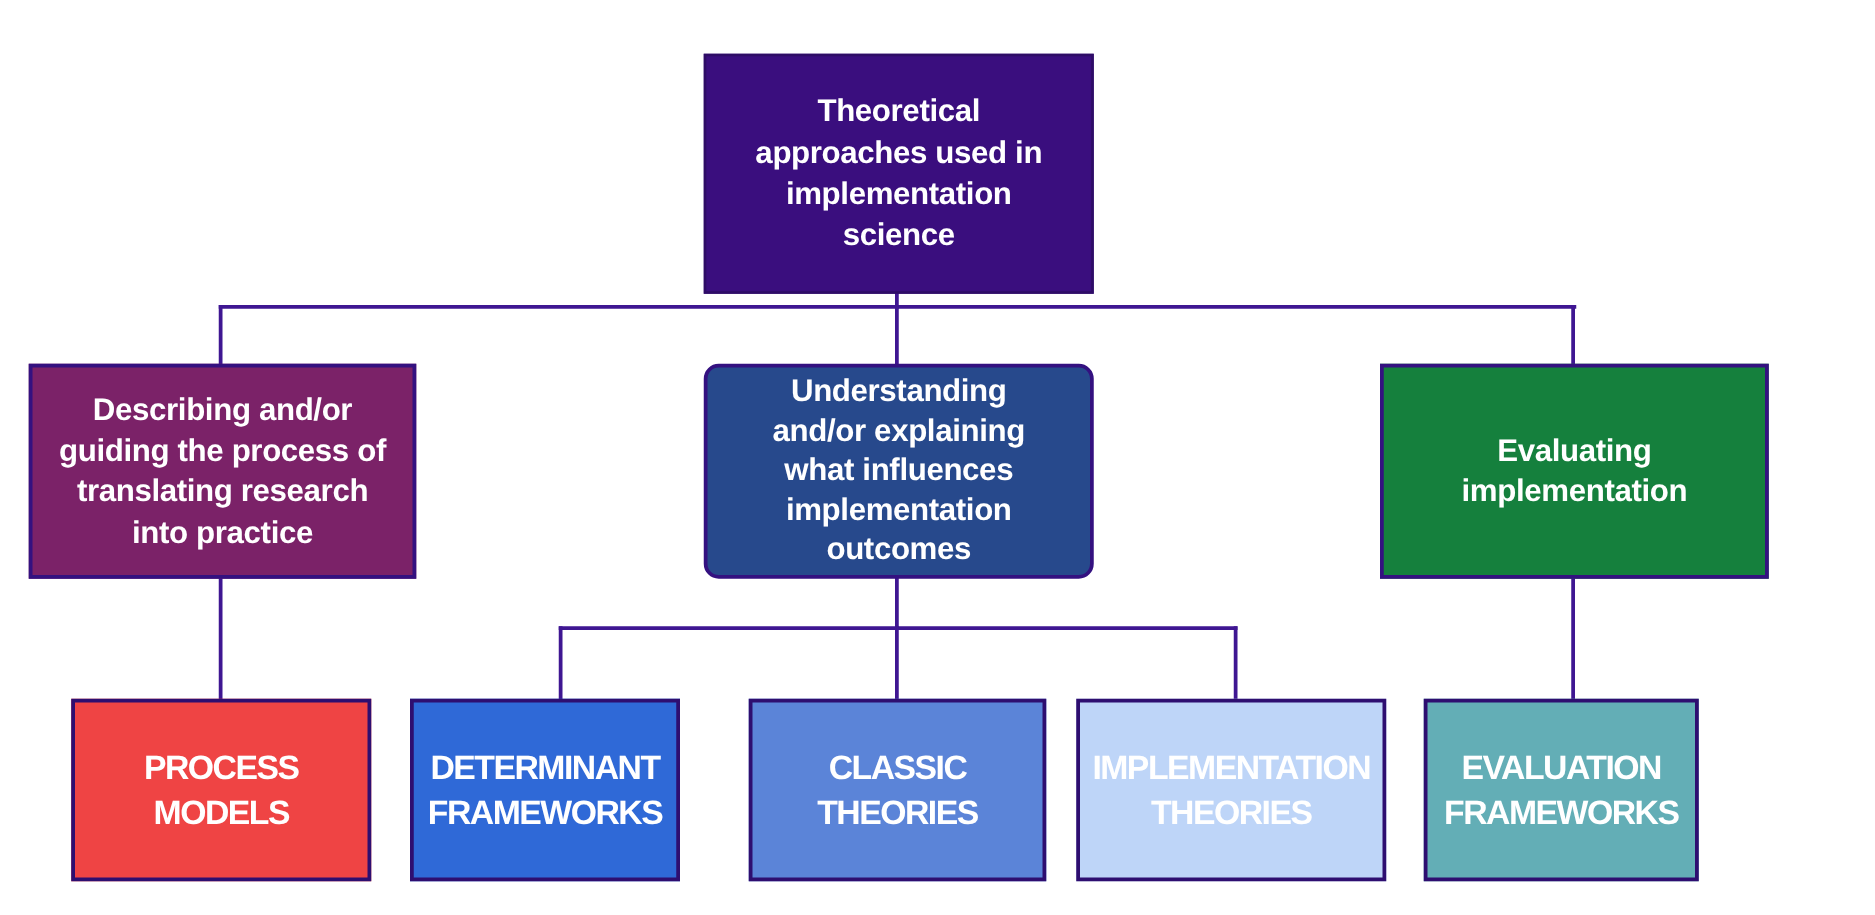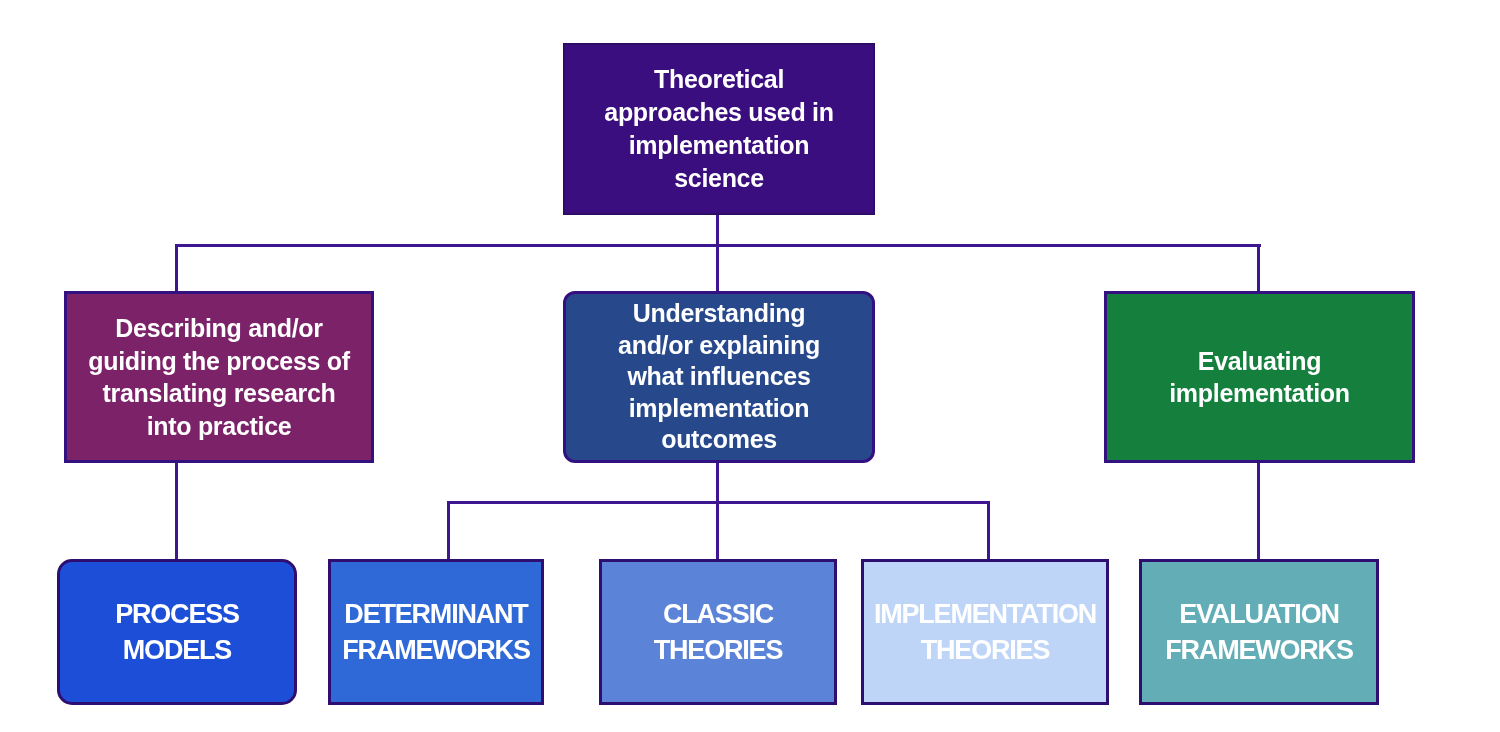--- a/index.html
+++ b/index.html
@@ -16,42 +16,42 @@
     box-sizing: border-box;
     display: flex;
     align-items: center;
     justify-content: center;
     text-align: center;
     color: #ffffff;
     font-weight: 700;
     white-space: pre-line;
   }
   .root-node {
-    left: 563px; top: 43px; width: 312px; height: 172px;
+    left: 563px; top: 43px; width: 312px; height: 192px;
     border: 2px solid #2e0c66;
     font-size: 25px; line-height: 1.32; letter-spacing: -0.3px;
   }
   .branch-node {
     top: 291px; height: 172px;
     border: 3px solid #341180;
     font-size: 25px; line-height: 1.3; letter-spacing: -0.3px;
   }
-  .branch-1 { left: 23px;   width: 310px; margin-left: 41px; }
+  .branch-1 { left: 23px;   width: 310px; }
   .branch-2 { left: 563px;  width: 312px; line-height: 1.26; }
   .branch-3 { left: 1104px; width: 311px; }
   .leaf-node {
     top: 559px; height: 146px;
     border: 3px solid #2e0e70;
     font-size: 27px; line-height: 1.35; letter-spacing: -1.2px;
   }
   .leaf-1 { left: 57px;   width: 240px; }
   .leaf-2 { left: 328px;  width: 216px; }
   .leaf-3 { left: 599px;  width: 238px; }
   .leaf-4 { left: 861px;  width: 248px; }
-  .leaf-5 { left: 1139px; width: 240px; }
+  .leaf-5 { left: 1139px; width: 220px; }
   .line { position: absolute; }
   .l1  { left: 716px;  top: 215px; width: 3px;    height: 32px; }
   .l2  { left: 175px;  top: 244px; width: 1086px; height: 3px;  }
   .l3  { left: 175px;  top: 244px; width: 3px;    height: 48px; }
   .l4  { left: 716px;  top: 244px; width: 3px;    height: 48px; }
   .l5  { left: 1257px; top: 244px; width: 3px;    height: 48px; }
   .l6  { left: 175px;  top: 461px; width: 3px;    height: 99px; }
   .l7  { left: 1257px; top: 461px; width: 3px;    height: 99px; }
   .l8  { left: 716px;  top: 461px; width: 3px;    height: 43px; }
   .l9  { left: 447px;  top: 501px; width: 543px;  height: 3px;  }
@@ -89,21 +89,21 @@
 
   <div class="node branch-node branch-2" style="background-color: rgb(39, 73, 140); border-radius: 12px;">Understanding
 and/or explaining
 what influences
 implementation
 outcomes</div>
 
   <div class="node branch-node branch-3" style="background-color: #15803d;">Evaluating
 implementation</div>
 
-  <div class="node leaf-node leaf-1" style="background-color: #1d4ed8; border-radius: 15px;">PROCESS
+  <div class="node leaf-node leaf-1" style="background-color: #ef4444;">PROCESS
 MODELS</div>
 
   <div class="node leaf-node leaf-2" style="background-color: rgb(47, 105, 215);">DETERMINANT
 FRAMEWORKS</div>
 
   <div class="node leaf-node leaf-3" style="background-color: rgb(91, 132, 216);">CLASSIC
 THEORIES</div>
 
   <div class="node leaf-node leaf-4" style="background-color: rgb(190, 213, 248);">IMPLEMENTATION
 THEORIES</div>

